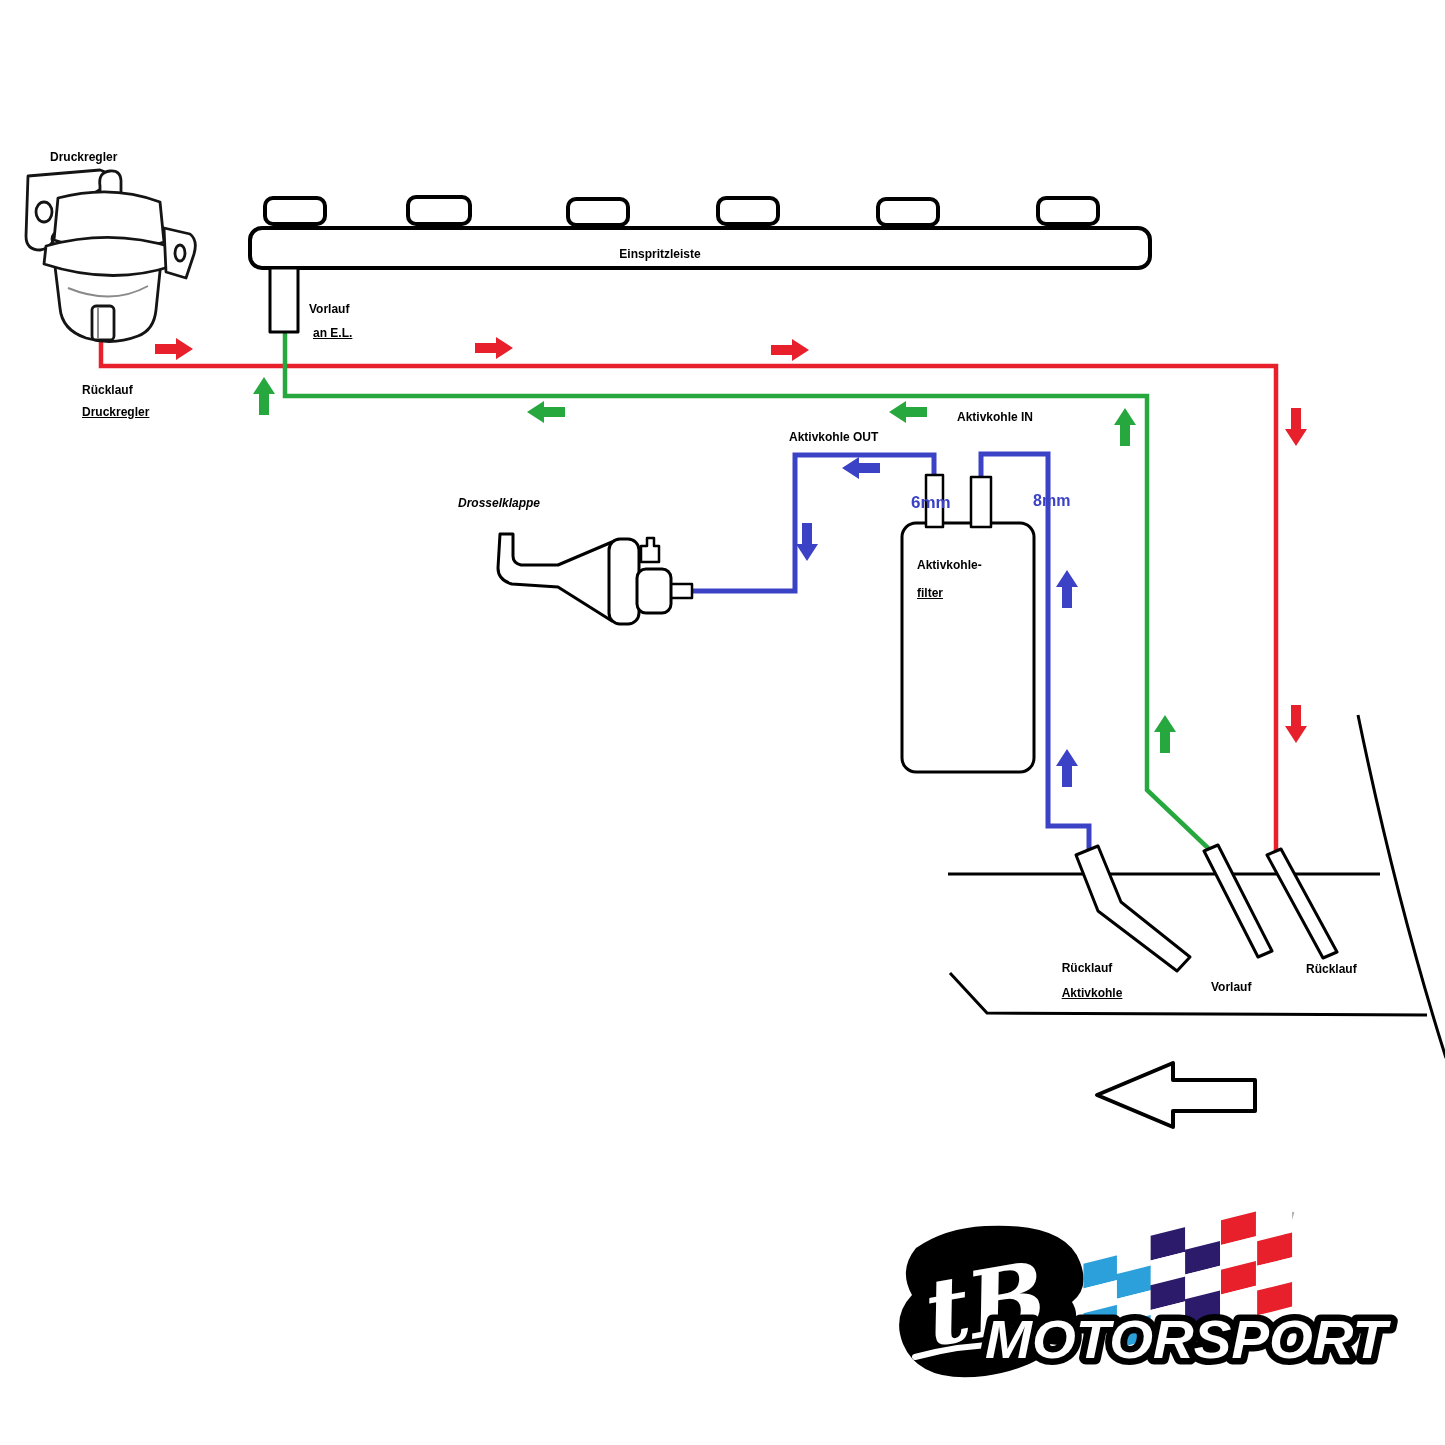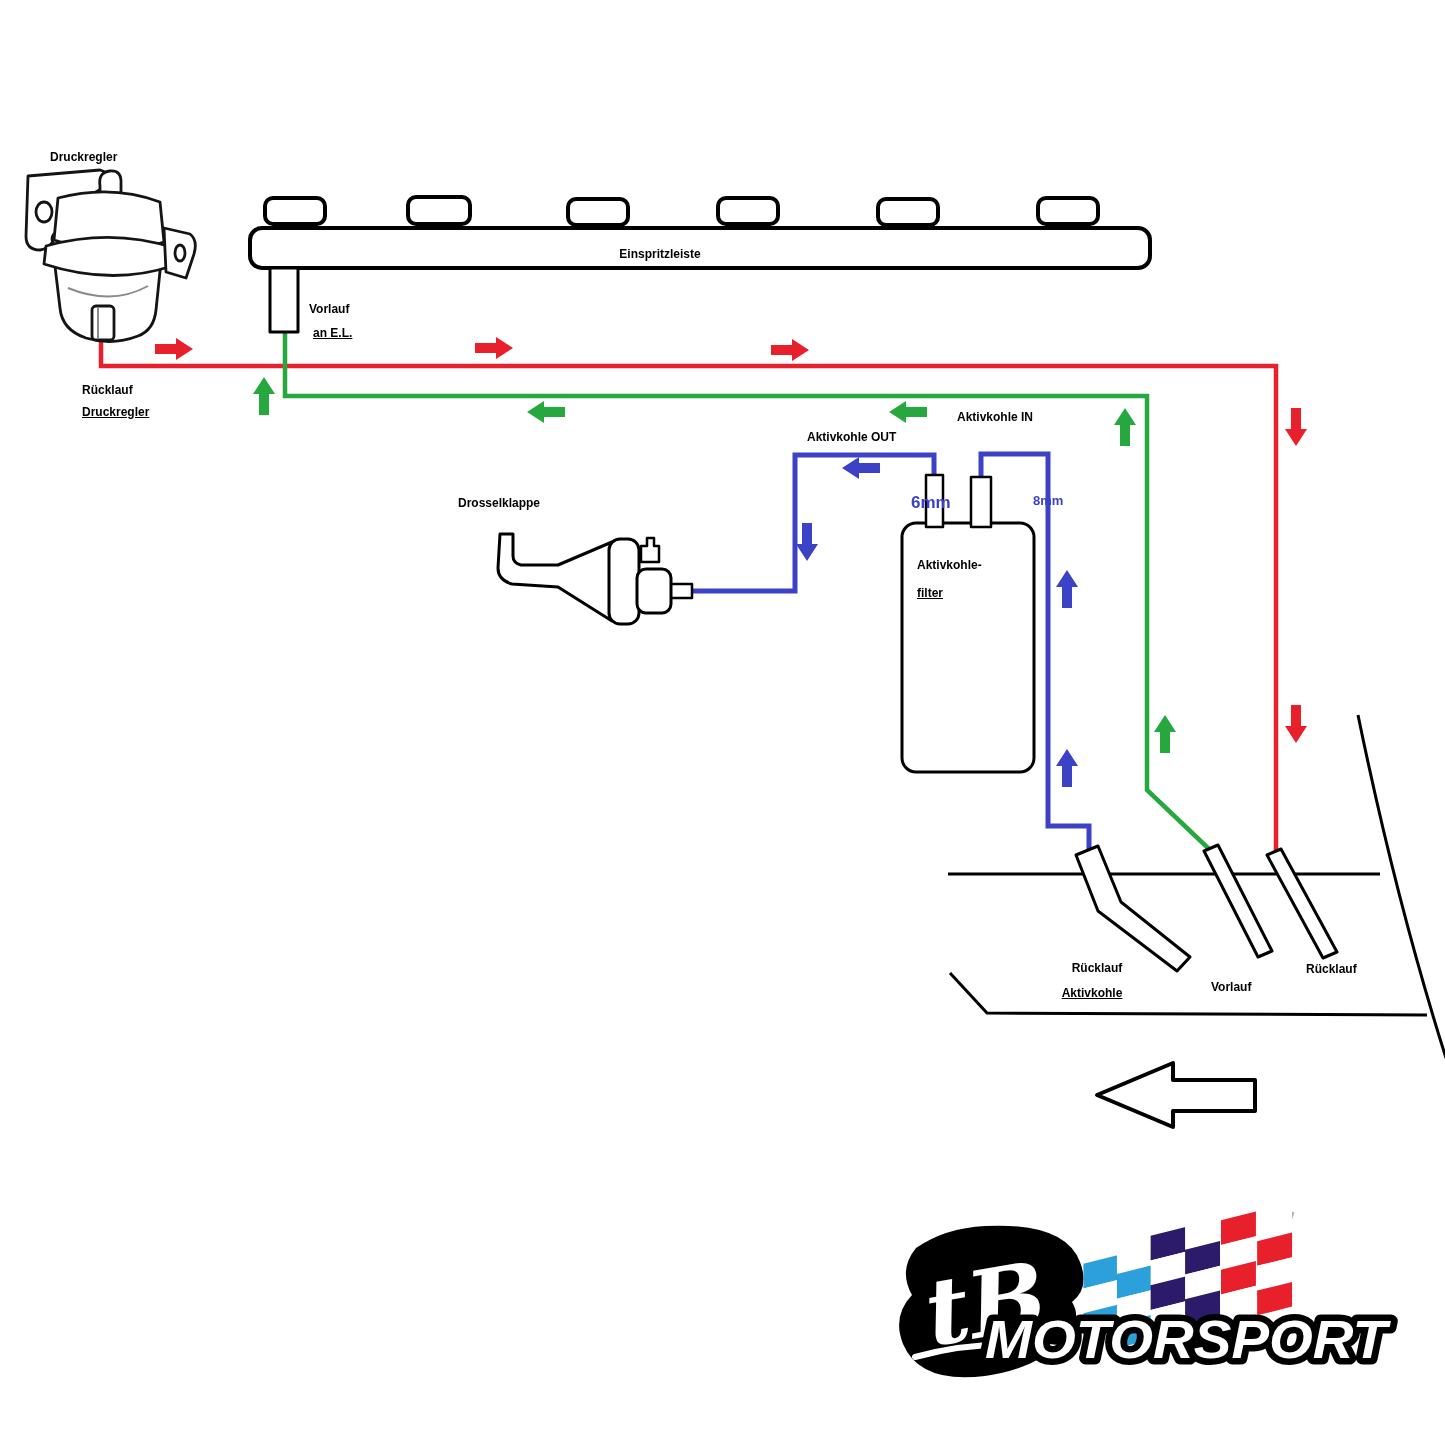--- a/index.html
+++ b/index.html
@@ -1,21 +1,21 @@
 <!DOCTYPE html>
 <html style="--supply-red: #e8202b; --return-green: #27a83e; --vapor-blue: #3c42c6; --flag-blue: #2ba0da; --flag-navy: #2c1a6b; --flag-red: #e8202b;"><head>
 <meta charset="utf-8">
 <style>
   html,body{margin:0;padding:0;background:#fff;}
   .stage{position:relative;width:1445px;height:1445px;background:#fff;overflow:hidden;
          font-family:"Liberation Sans",sans-serif;}
   svg.canvas{position:absolute;left:0;top:0;}
   .lbl{position:absolute;font-weight:bold;font-size:12px;line-height:22px;color:#000;white-space:nowrap;}
   .lbl .l2{display:block;text-decoration:underline;}
-  .centered{transform:translateX(-50%);text-align:right;}
+  .centered{transform:translateX(-50%);text-align:left;}
   .blue-text{color:var(--vapor-blue,#3c42c6);margin-left:39px;}
   
   .red-line{stroke:var(--supply-red,#e8202b);stroke-width:4.5;fill:none;}
   .green-line{stroke:var(--return-green,#27a83e);stroke-width:4.5;fill:none;}
   .blue-line{stroke:var(--vapor-blue,#3c42c6);stroke-width:5;fill:none;}
   .red-fill{fill:var(--supply-red,#e8202b);}
   .green-fill{fill:var(--return-green,#27a83e);}
   .blue-fill{fill:var(--vapor-blue,#3c42c6);}
   .part{fill:#fff;stroke:#000;stroke-width:3;stroke-linejoin:round;}
   .part-thick{stroke-width:4;}
@@ -173,29 +173,29 @@
 <div class="lbl" style="left:309px;top:297px;line-height:24px;">
   <span>Vorlauf</span>
   <span class="l2" style="padding-left:4px;">an E.L.</span>
 </div>
 
 <div class="lbl" style="left:82px;top:379px;">
   <span>Rücklauf</span>
   <span class="l2">Druckregler</span>
 </div>
 
-<div class="lbl" style="left:789px;top:426px;margin-left:18px;">Aktivkohle OUT</div>
+<div class="lbl" style="left:789px;top:426px;">Aktivkohle OUT</div>
 
 <div class="lbl" style="left:957px;top:406px;">Aktivkohle IN</div>
 
 <div class="lbl blue-text" style="left:872px;top:492px;font-size:17px;">6mm</div>
 
-<div class="lbl blue-text" style="left:994px;top:490px;font-size:13px;">8mm</div>
-
-<div class="lbl" style="left:458px;top:492px;">Drosselklappe</div>
+<div class="lbl blue-text" style="left:994px;top:490px;font-size:16px;">8mm</div>
+
+<div class="lbl" style="left:458px;top:492px;font-style:italic;">Drosselklappe</div>
 
 <div class="lbl" style="left:917px;top:551px;line-height:28px;">
   <span>Aktivkohle-</span>
   <span class="l2">filter</span>
 </div>
 
 <div class="lbl centered" style="left:1092px;top:956px;line-height:25px;">
   <span>Rücklauf</span>
   <span class="l2">Aktivkohle</span>
 </div>

